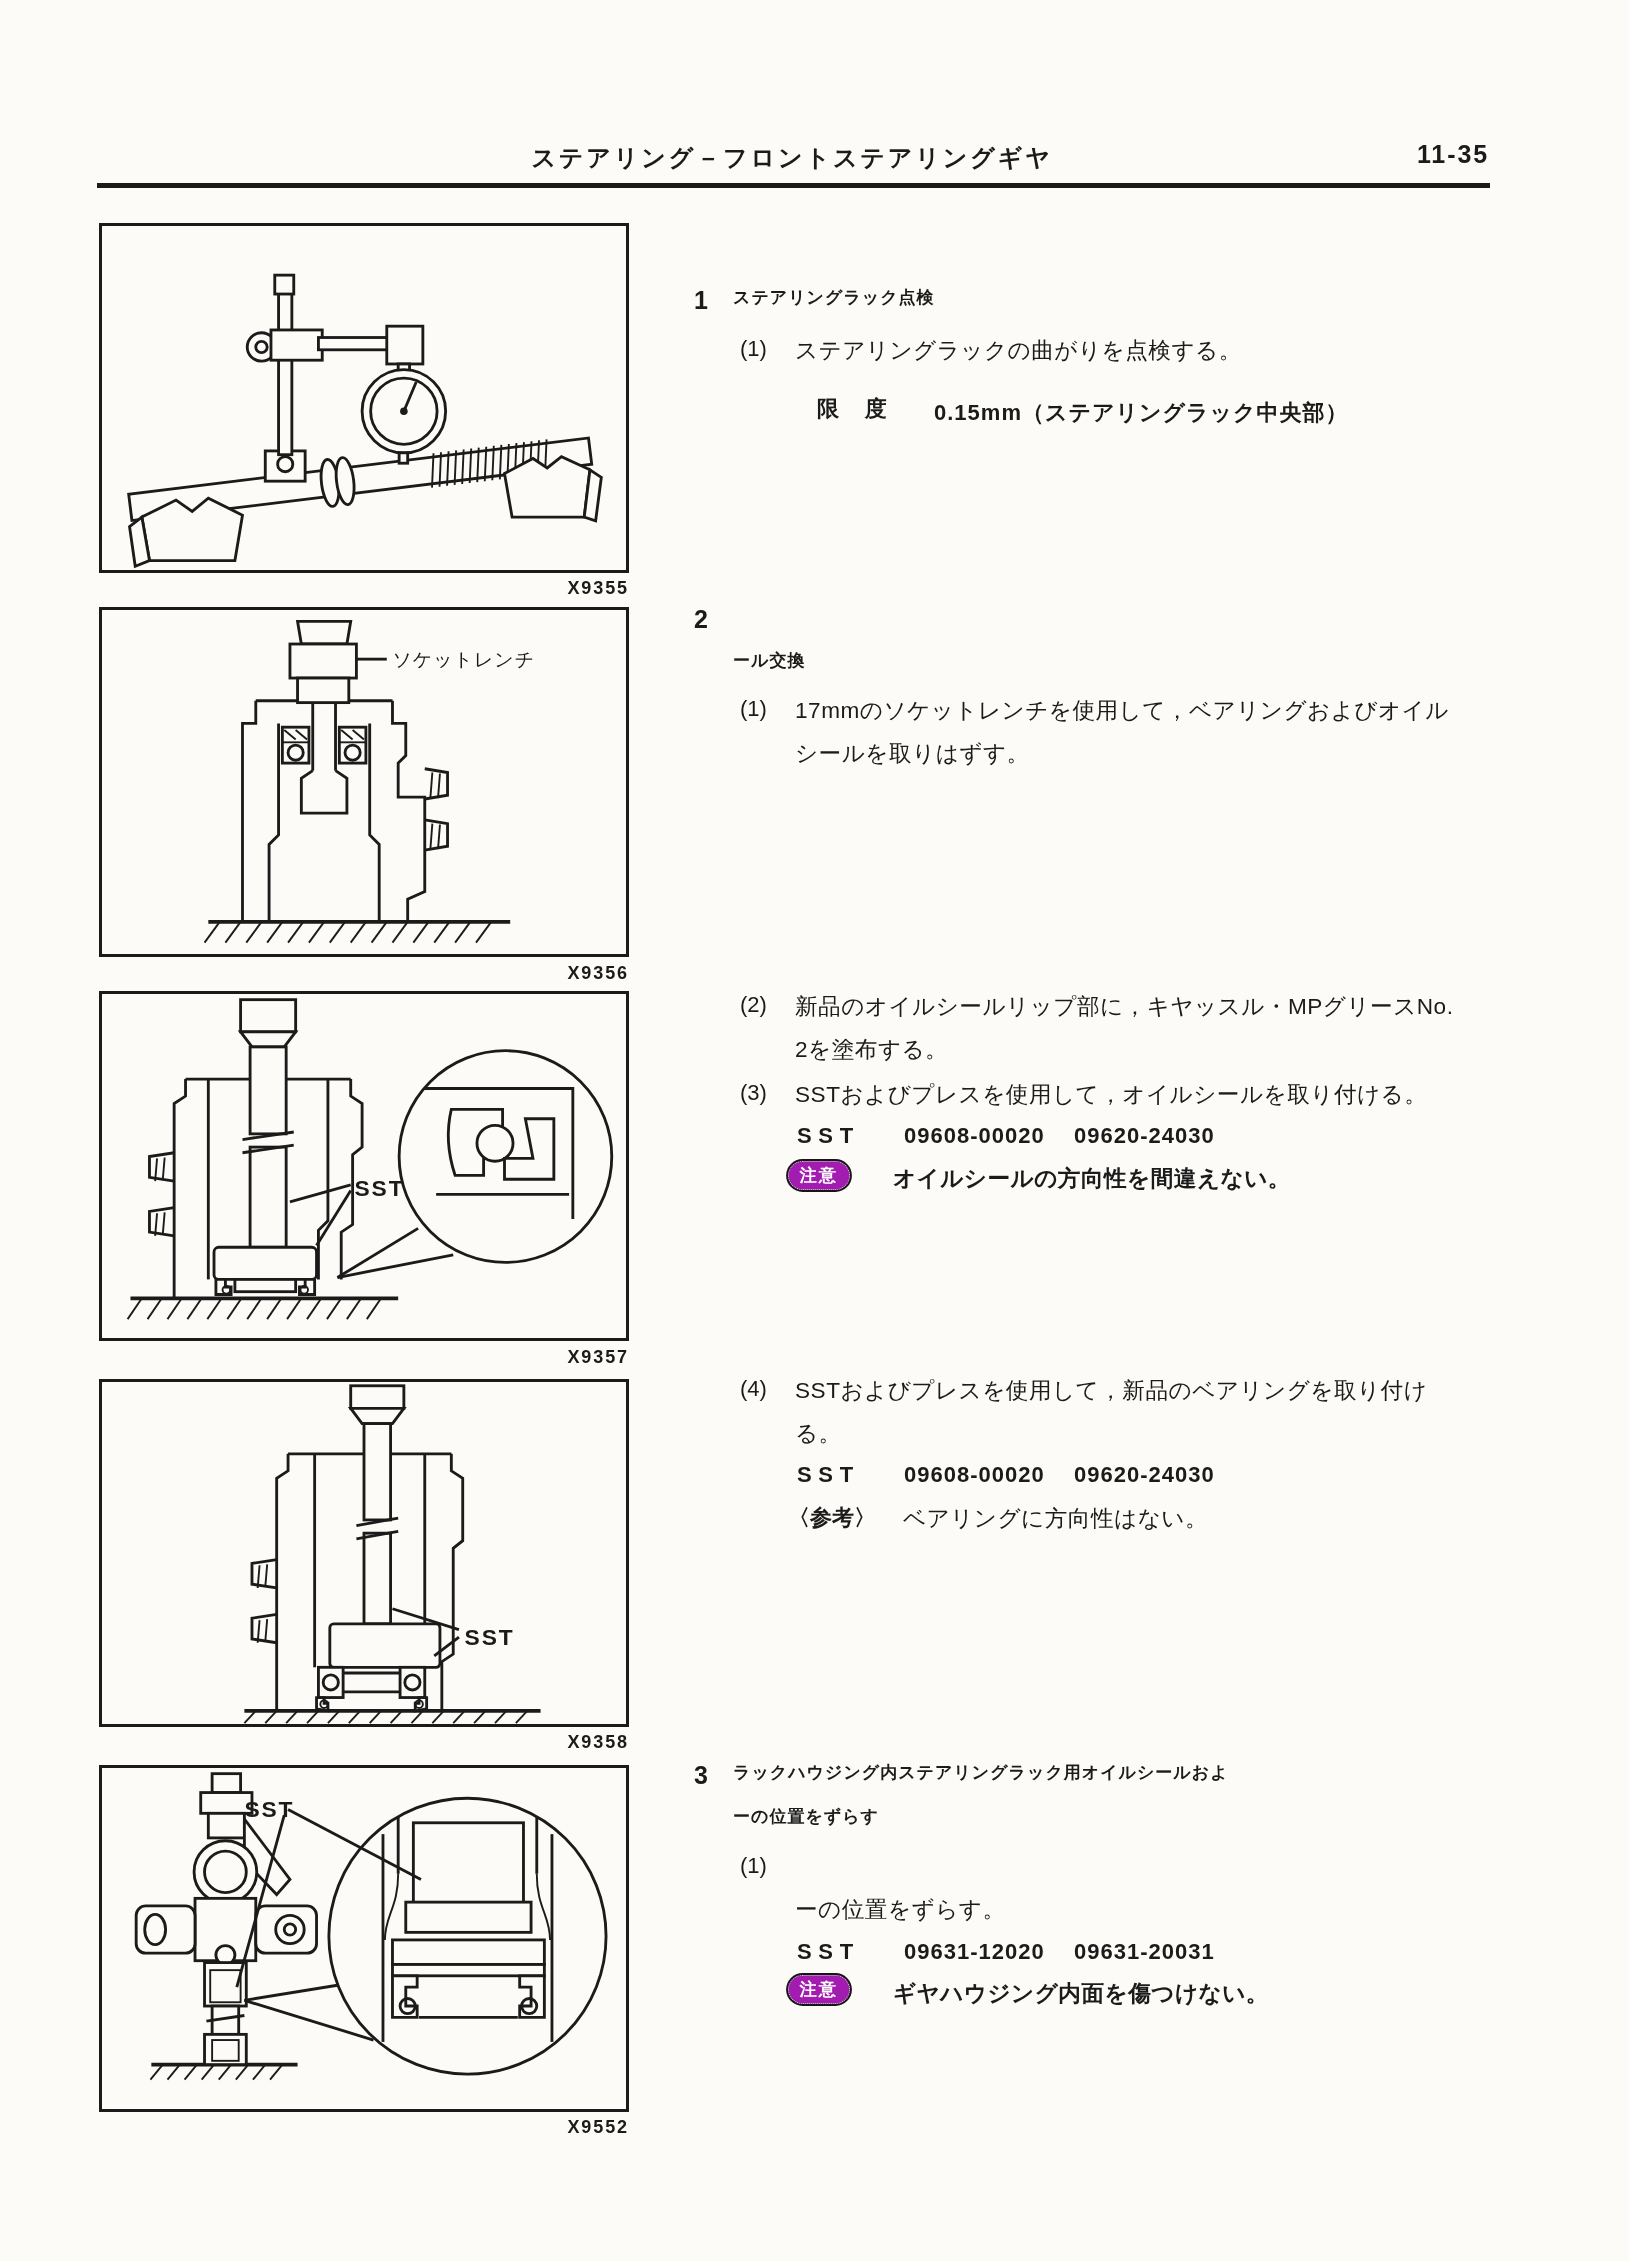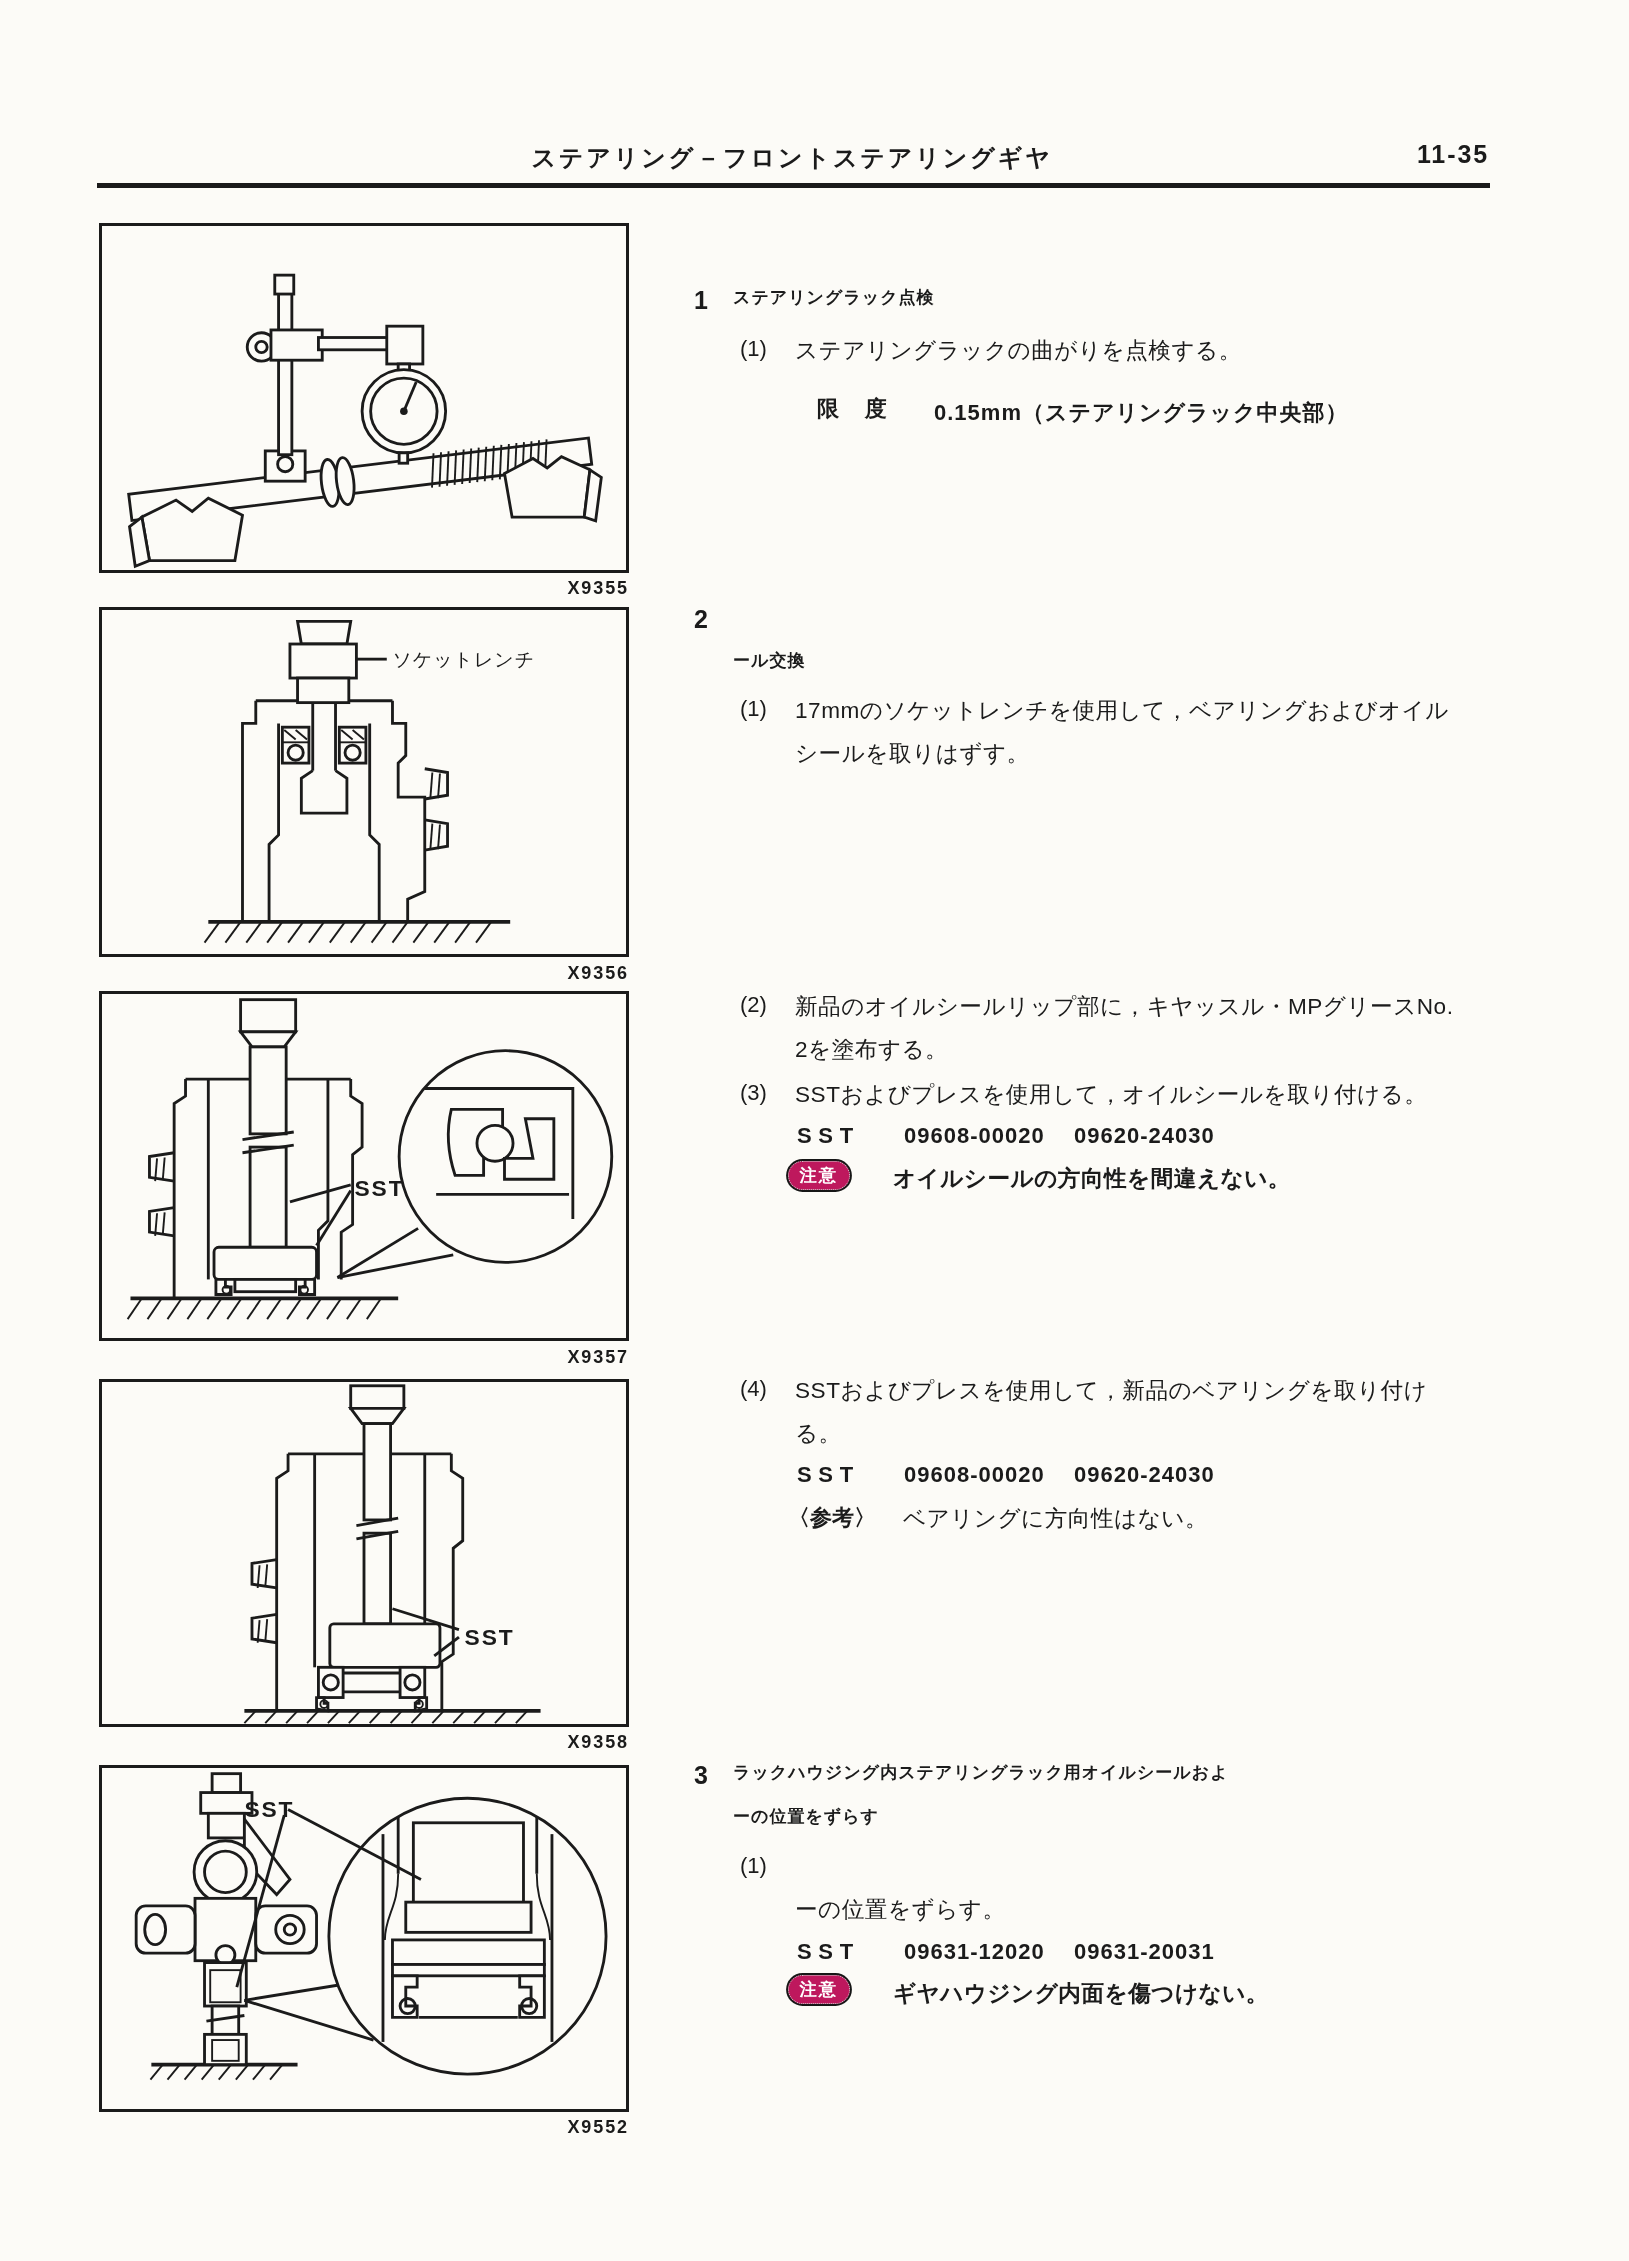--- a/index.html
+++ b/index.html
@@ -16,21 +16,21 @@
   .sec-num{font-size:25px;font-weight:bold;}
   .sec-head{font-size:17px;font-weight:bold;letter-spacing:1px;}
   .step-num{font-size:22px;}
   .body-line{font-size:22.6px;letter-spacing:0.5px;}
   .spec-label{font-size:22px;font-weight:bold;letter-spacing:1.9px;}
   .spec-value{font-size:22px;font-weight:bold;letter-spacing:1px;}
   .sst-label{font-size:22px;font-weight:bold;letter-spacing:6.7px;}
   .sst-value{font-size:22px;font-weight:bold;letter-spacing:1px;}
   .note-bracket{font-size:22px;font-weight:bold;}
   .caution-badge{
-    display:inline-block;background:#be185d;color:#ffffff;
+    display:inline-block;background:#a21caf;color:#ffffff;
     font-size:17.3px;font-weight:bold;line-height:23px;padding:1.9px 10.6px;
     border:1.9px dotted #cfcfcf;border-radius:16.3px;box-shadow:0 0 0 1.9px #161616;
     letter-spacing:1.9px;
   }
   .figbox{position:absolute;border:3.8px solid #1b1b1b;background:#fcfbf7;box-sizing:border-box;}
   .figbox svg{display:block;width:100%;height:100%;}
   .figcap{position:absolute;width:530px;text-align:right;font-size:18px;font-weight:bold;letter-spacing:1.9px;}
   svg .ln{stroke:#1b1b1b;stroke-width:3;fill:none;}
   svg .lnw{stroke:#1b1b1b;stroke-width:3;fill:#fcfbf7;}
   svg .lnt{stroke:#1b1b1b;stroke-width:4;fill:none;}

